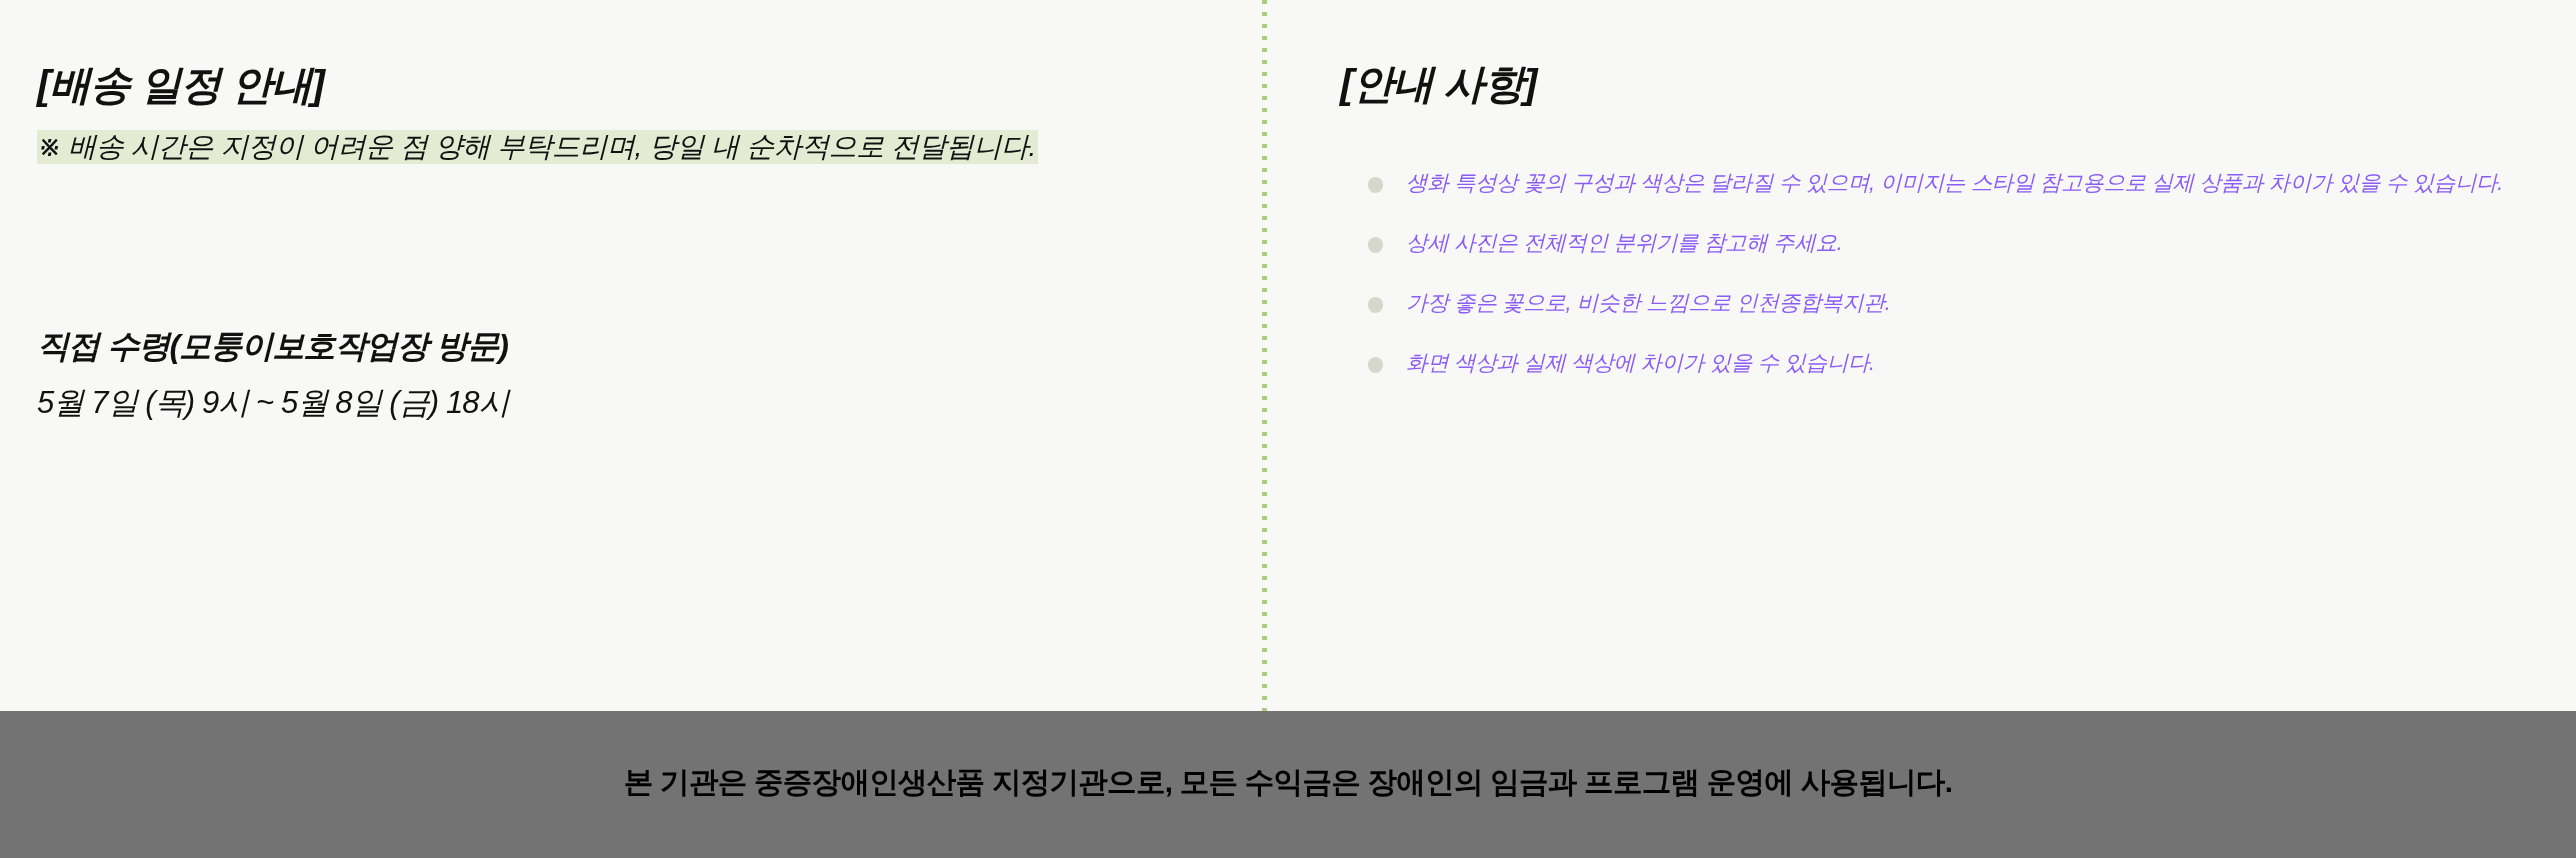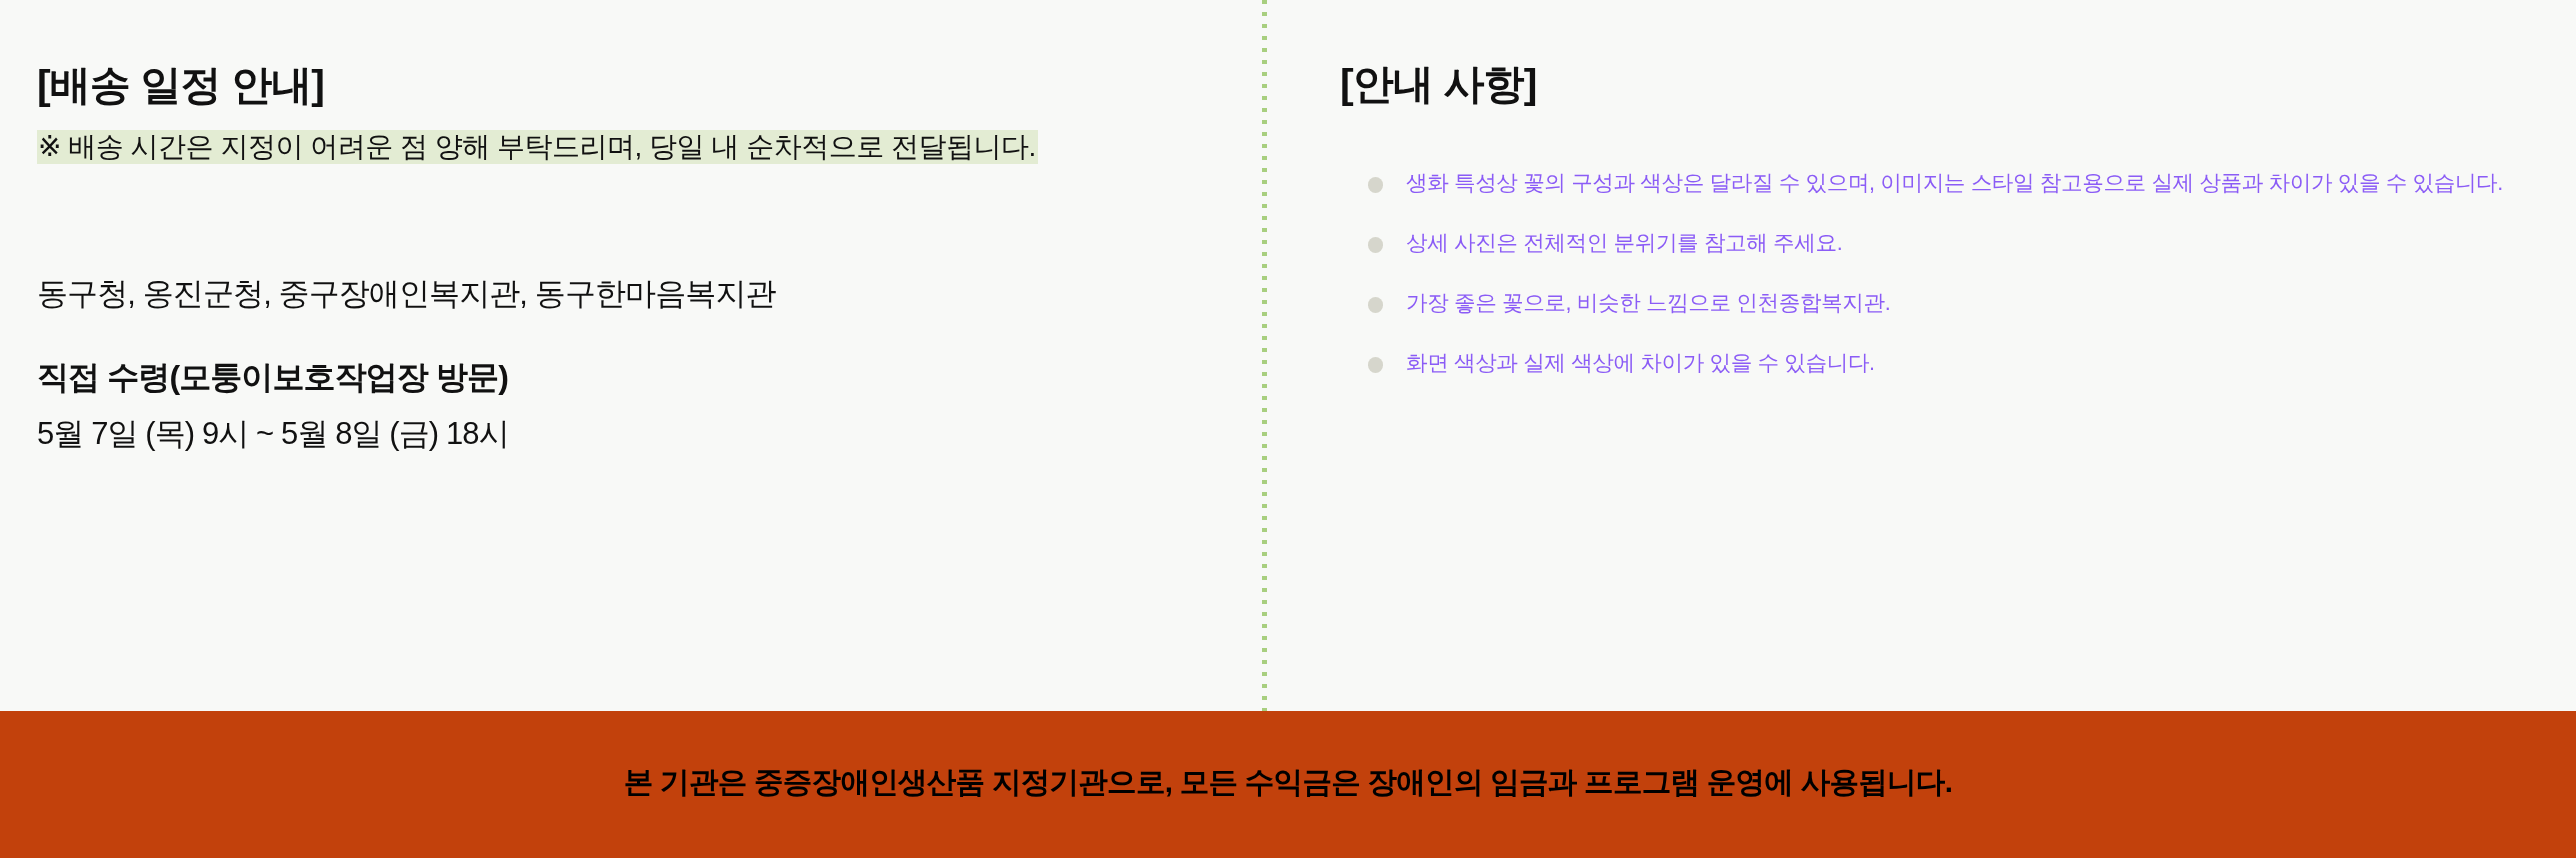--- a/index.html
+++ b/index.html
@@ -16,20 +16,21 @@
     position: relative;
   }
 
   
   .board {
     position: absolute;
     left: 0;
     top: 0;
     width: 2276px;
     height: 711px;
+    font-style: italic;
   }
 
   
   .divider {
     position: absolute;
     left: 1262px;
     top: 0;
     width: 4.5px;
     height: 711px;
     background-image: linear-gradient(
@@ -151,21 +152,21 @@
   .gap-rtitle { height: 64px; }
   .gap-r2b    { height: 61px; }
 
   
   .footer {
     position: absolute;
     left: 0;
     top: 711px;
     width: 2576px;
     height: 148px;
-    background: #c2410c;
+    background: #737373;
     display: flex;
     align-items: center;
     justify-content: center;
   }
   .footer-text {
     font-size: 29.5px;
     font-weight: 700;
     letter-spacing: -0.7px;
     color: #000000;
     white-space: nowrap;
@@ -191,21 +192,20 @@
         <span class="notice-line">※ 배송 시간은 지정이 어려운 점 양해 부탁드리며, 당일 내 순차적으로 전달됩니다.</span>
       </p>
 
       <div class="gap-n2b"></div>
 
 
       <div class="gap-blocks"></div>
 
       <div>
         <div class="gap-h2b"></div>
-        <p class="blk-body">동구청, 옹진군청, 중구장애인복지관, 동구한마음복지관</p>
       </div>
 
       <div class="gap-pickup"></div>
 
       <div>
         <p class="blk-head">직접 수령(모퉁이보호작업장 방문)</p>
         <div class="gap-p2b"></div>
         <p class="blk-body">5월 7일 (목) 9시 ~ 5월 8일 (금) 18시</p>
       </div>
 

